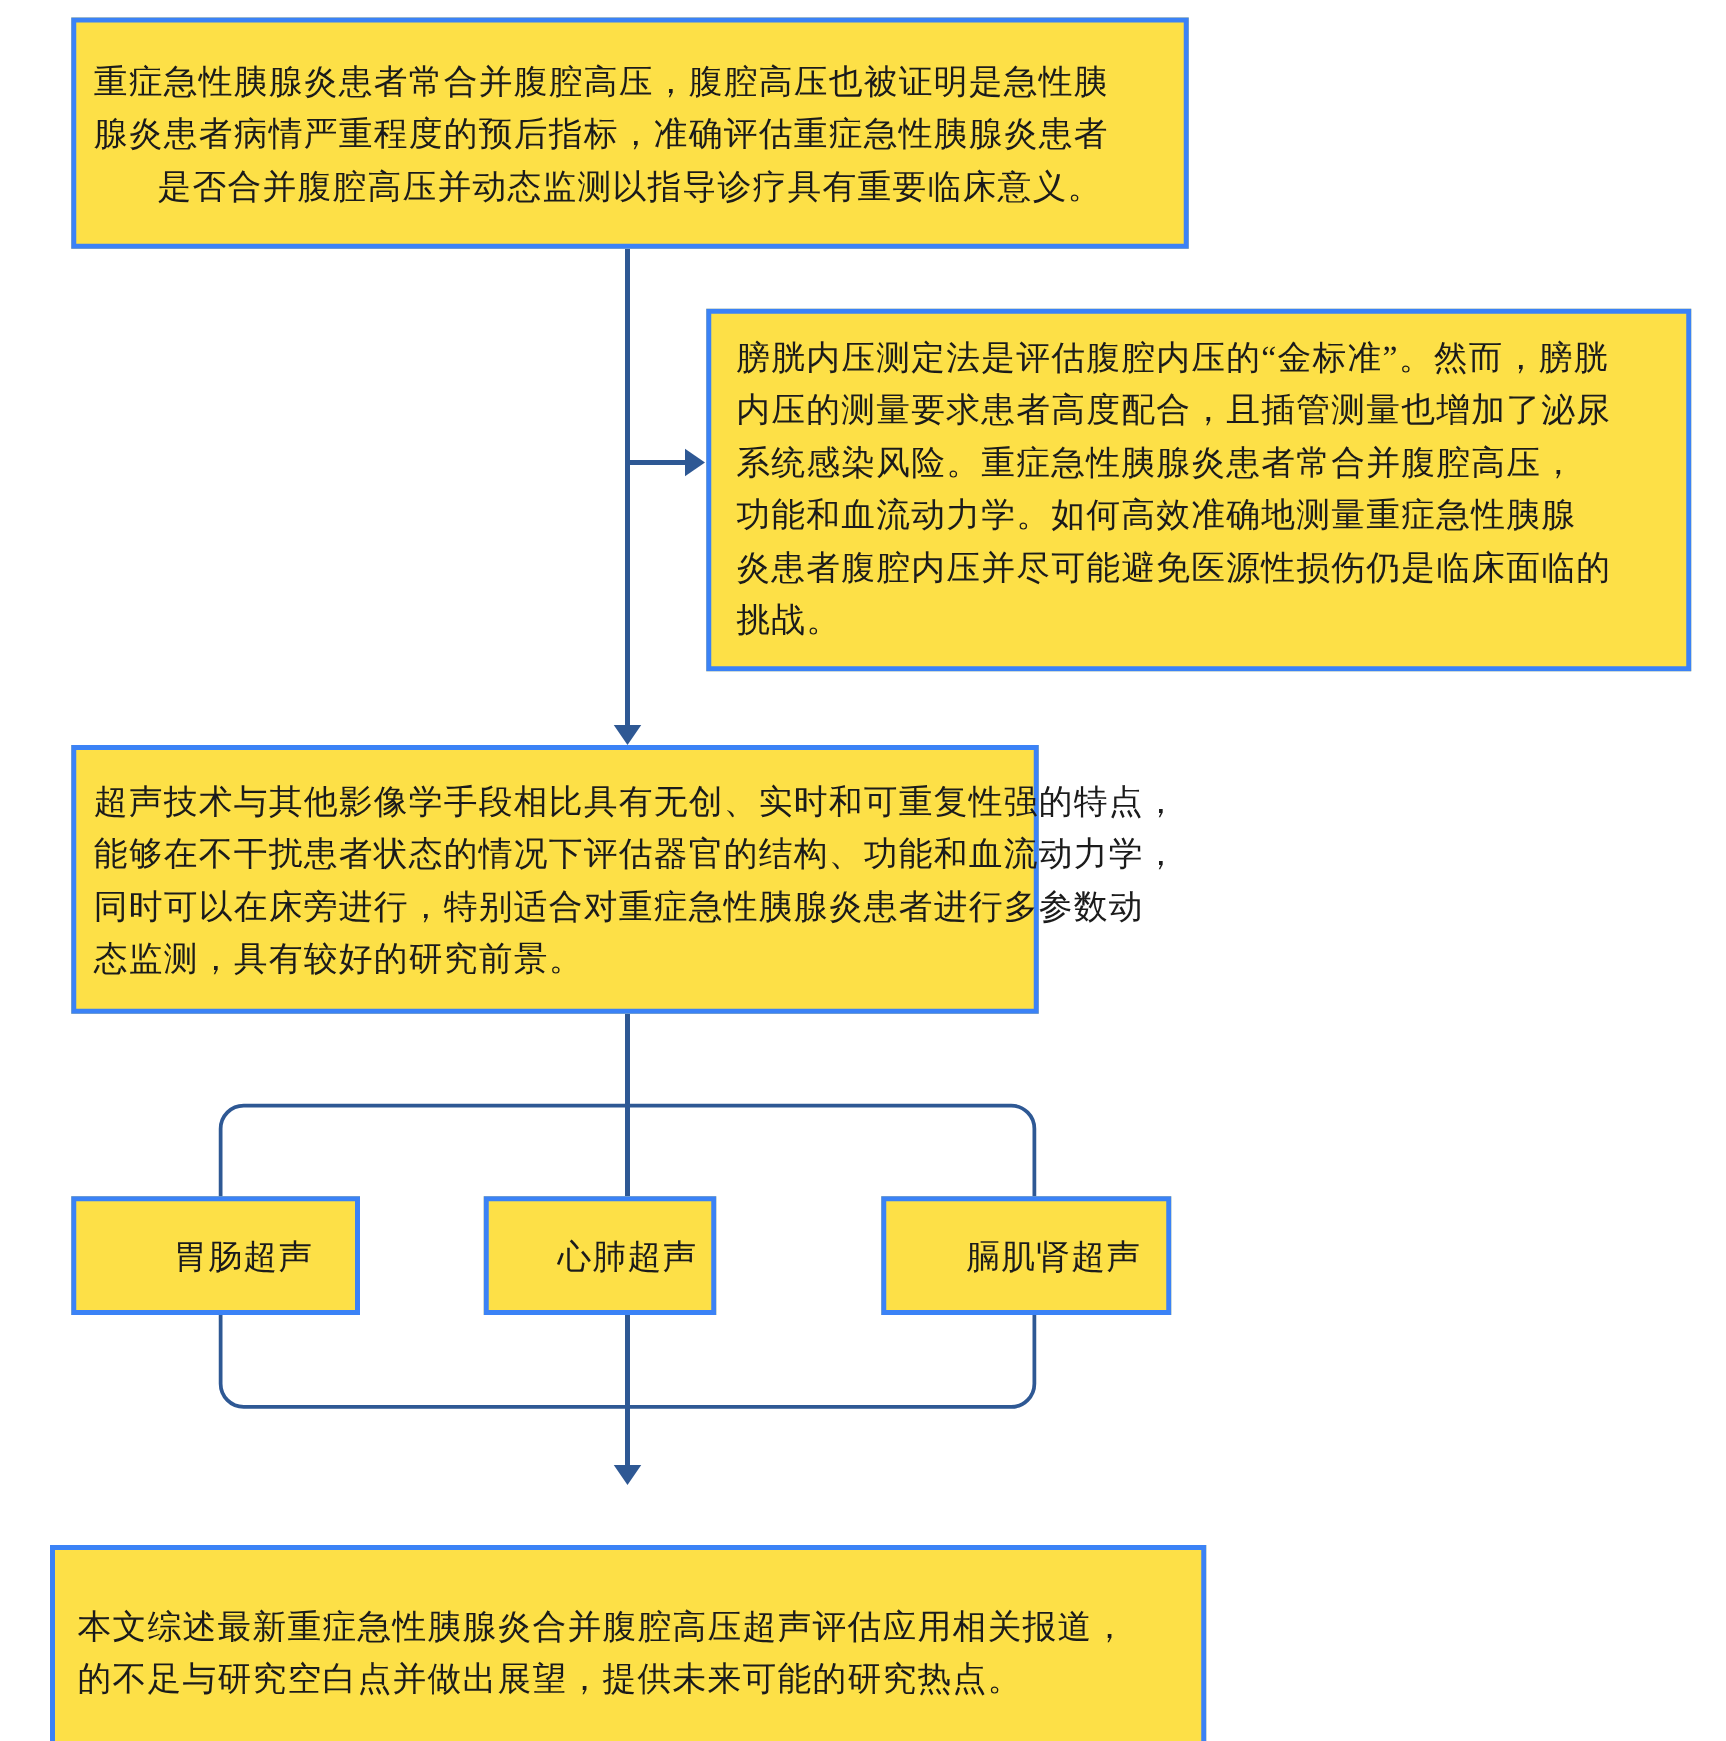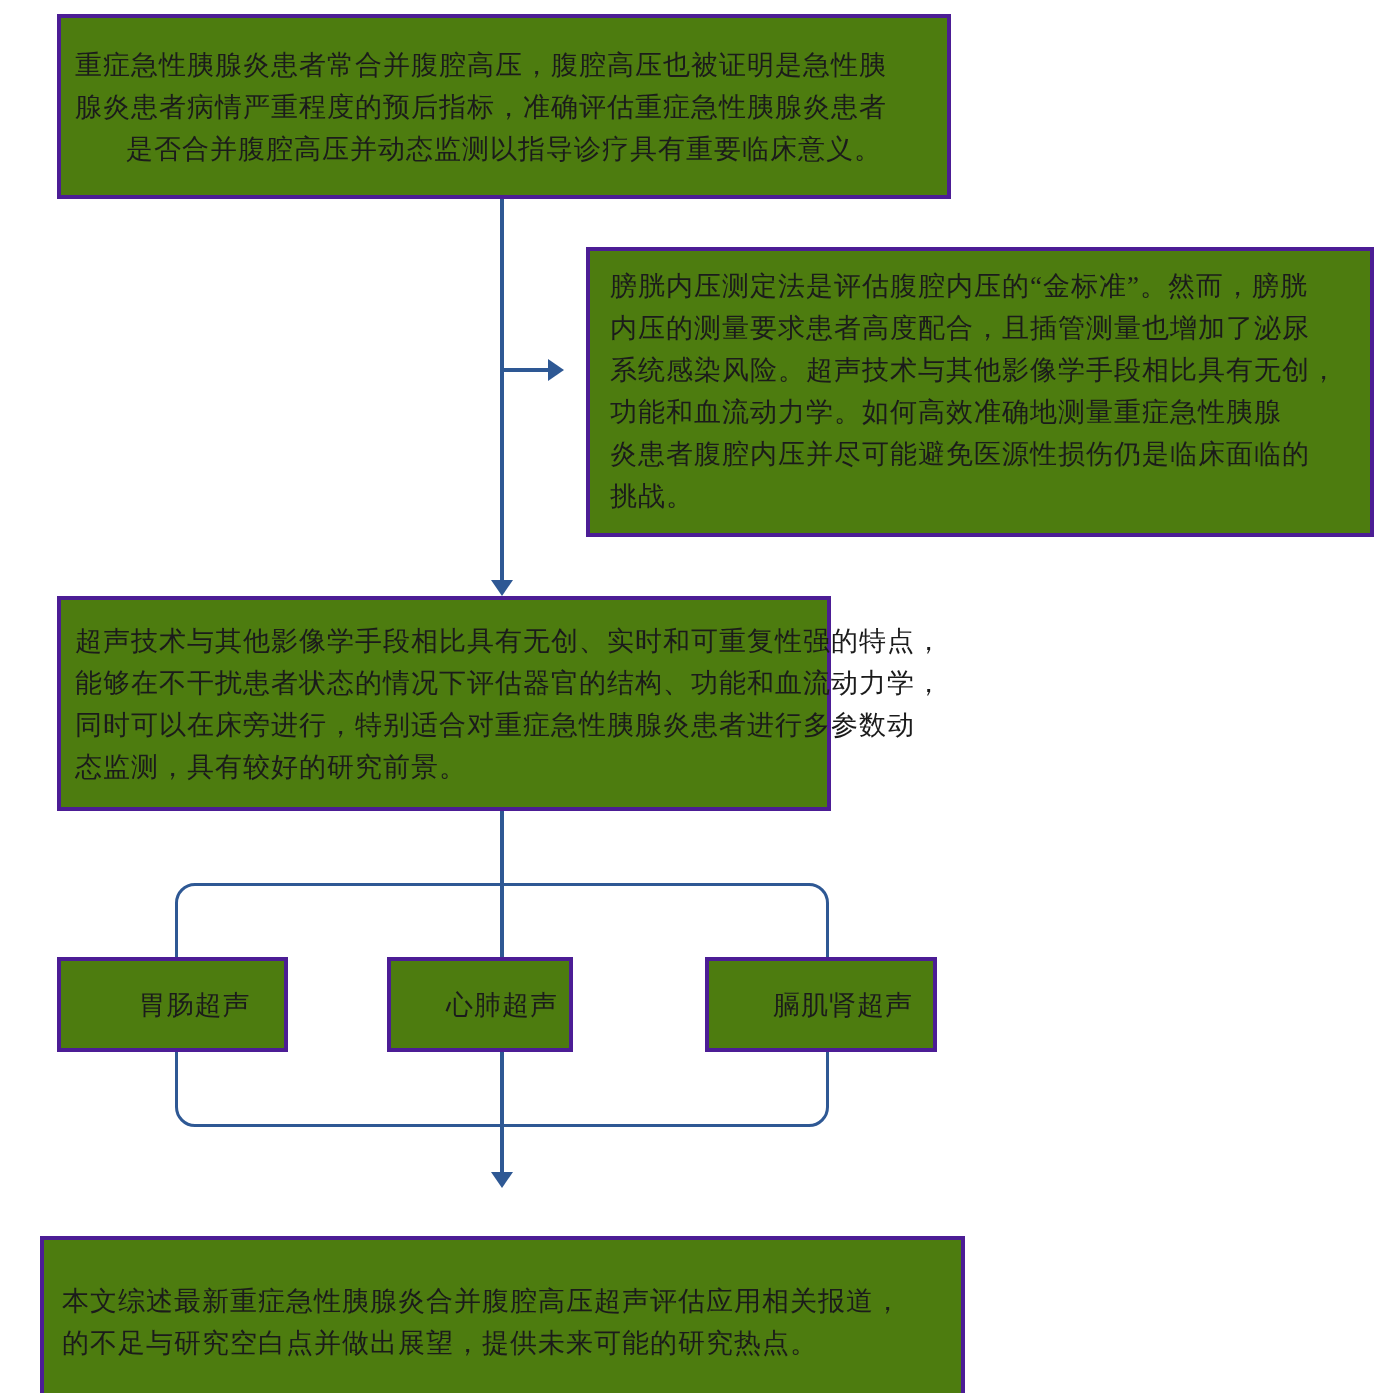--- a/index.html
+++ b/index.html
@@ -7,22 +7,22 @@
     position: relative;
     width: 1381px;
     height: 1393px;
     background: #ffffff;
     font-family: "Liberation Serif", "DejaVu Serif", serif;
     color: #1b1b1b;
   }
   .box {
     position: absolute;
     box-sizing: border-box;
-    border: 4px solid #4c1d95;
-    background: #4d7c0f;
+    border: 4px solid #3b82f6;
+    background: #fde047;
     z-index: 2;
   }
   .textbox {
     display: flex;
     flex-direction: column;
     justify-content: center;
   }
   .line {
     font-size: 27px;
     line-height: 42px;
@@ -65,21 +65,21 @@
   .bracket {
     position: absolute;
     box-sizing: border-box;
     border: 3px solid #2E5894;
     border-radius: 20px;
     background: transparent;
     z-index: 0;
   }
   
   #box-intro        { left: 57px;  top: 14px;   width: 894px; height: 185px; padding: 8px 14px; }
-  #box-bladder      { left: 565px; top: 247px;  width: 788px; height: 290px; padding: 14px 20px; justify-content: flex-start; margin-left: 21px; }
+  #box-bladder      { left: 565px; top: 247px;  width: 788px; height: 290px; padding: 14px 20px; justify-content: flex-start; }
   #box-ultrasound   { left: 57px;  top: 596px;  width: 774px; height: 215px; padding: 8px 14px; }
   #box-summary      { left: 40px;  top: 1236px; width: 925px; height: 172px; padding: 8px 18px; }
   #box-modality-0   { left: 57px;  top: 957px;  width: 231px; height: 95px; }
   #box-modality-1   { left: 387px; top: 957px;  width: 186px; height: 95px; }
   #box-modality-2   { left: 705px; top: 957px;  width: 232px; height: 95px; }
   #bracket          { left: 175px; top: 883px;  width: 654px; height: 244px; }
   #vline-1          { left: 500px; top: 199px;  width: 4px;  height: 382px; }
   #hline-branch     { left: 502px; top: 368px;  width: 46px; height: 4px; }
   #vline-2          { left: 500px; top: 811px;  width: 4px;  height: 146px; }
   #vline-3          { left: 500px; top: 1052px; width: 4px;  height: 121px; }
@@ -99,21 +99,21 @@
   </div>
 
   <div class="conn" id="vline-1"></div>
   <div class="conn" id="hline-branch"></div>
   <div class="arrow right" id="arrow-into-bladder"></div>
   <div class="arrow down" id="arrow-into-ultrasound"></div>
 
   <div class="box textbox" id="box-bladder">
     <div class="line">膀胱内压测定法是评估腹腔内压的“金标准”。然而，膀胱</div>
     <div class="line">内压的测量要求患者高度配合，且插管测量也增加了泌尿</div>
-    <div class="line">系统感染风险。超声技术与其他影像学手段相比具有无创，</div>
+    <div class="line">系统感染风险。重症急性胰腺炎患者常合并腹腔高压，</div>
     <div class="line">功能和血流动力学。如何高效准确地测量重症急性胰腺</div>
     <div class="line">炎患者腹腔内压并尽可能避免医源性损伤仍是临床面临的</div>
     <div class="line">挑战。</div>
   </div>
 
   <div class="box textbox" id="box-ultrasound">
     <div class="line">超声技术与其他影像学手段相比具有无创、实时和可重复性强的特点，</div>
     <div class="line">能够在不干扰患者状态的情况下评估器官的结构、功能和血流动力学，</div>
     <div class="line">同时可以在床旁进行，特别适合对重症急性胰腺炎患者进行多参数动</div>
     <div class="line">态监测，具有较好的研究前景。</div>

